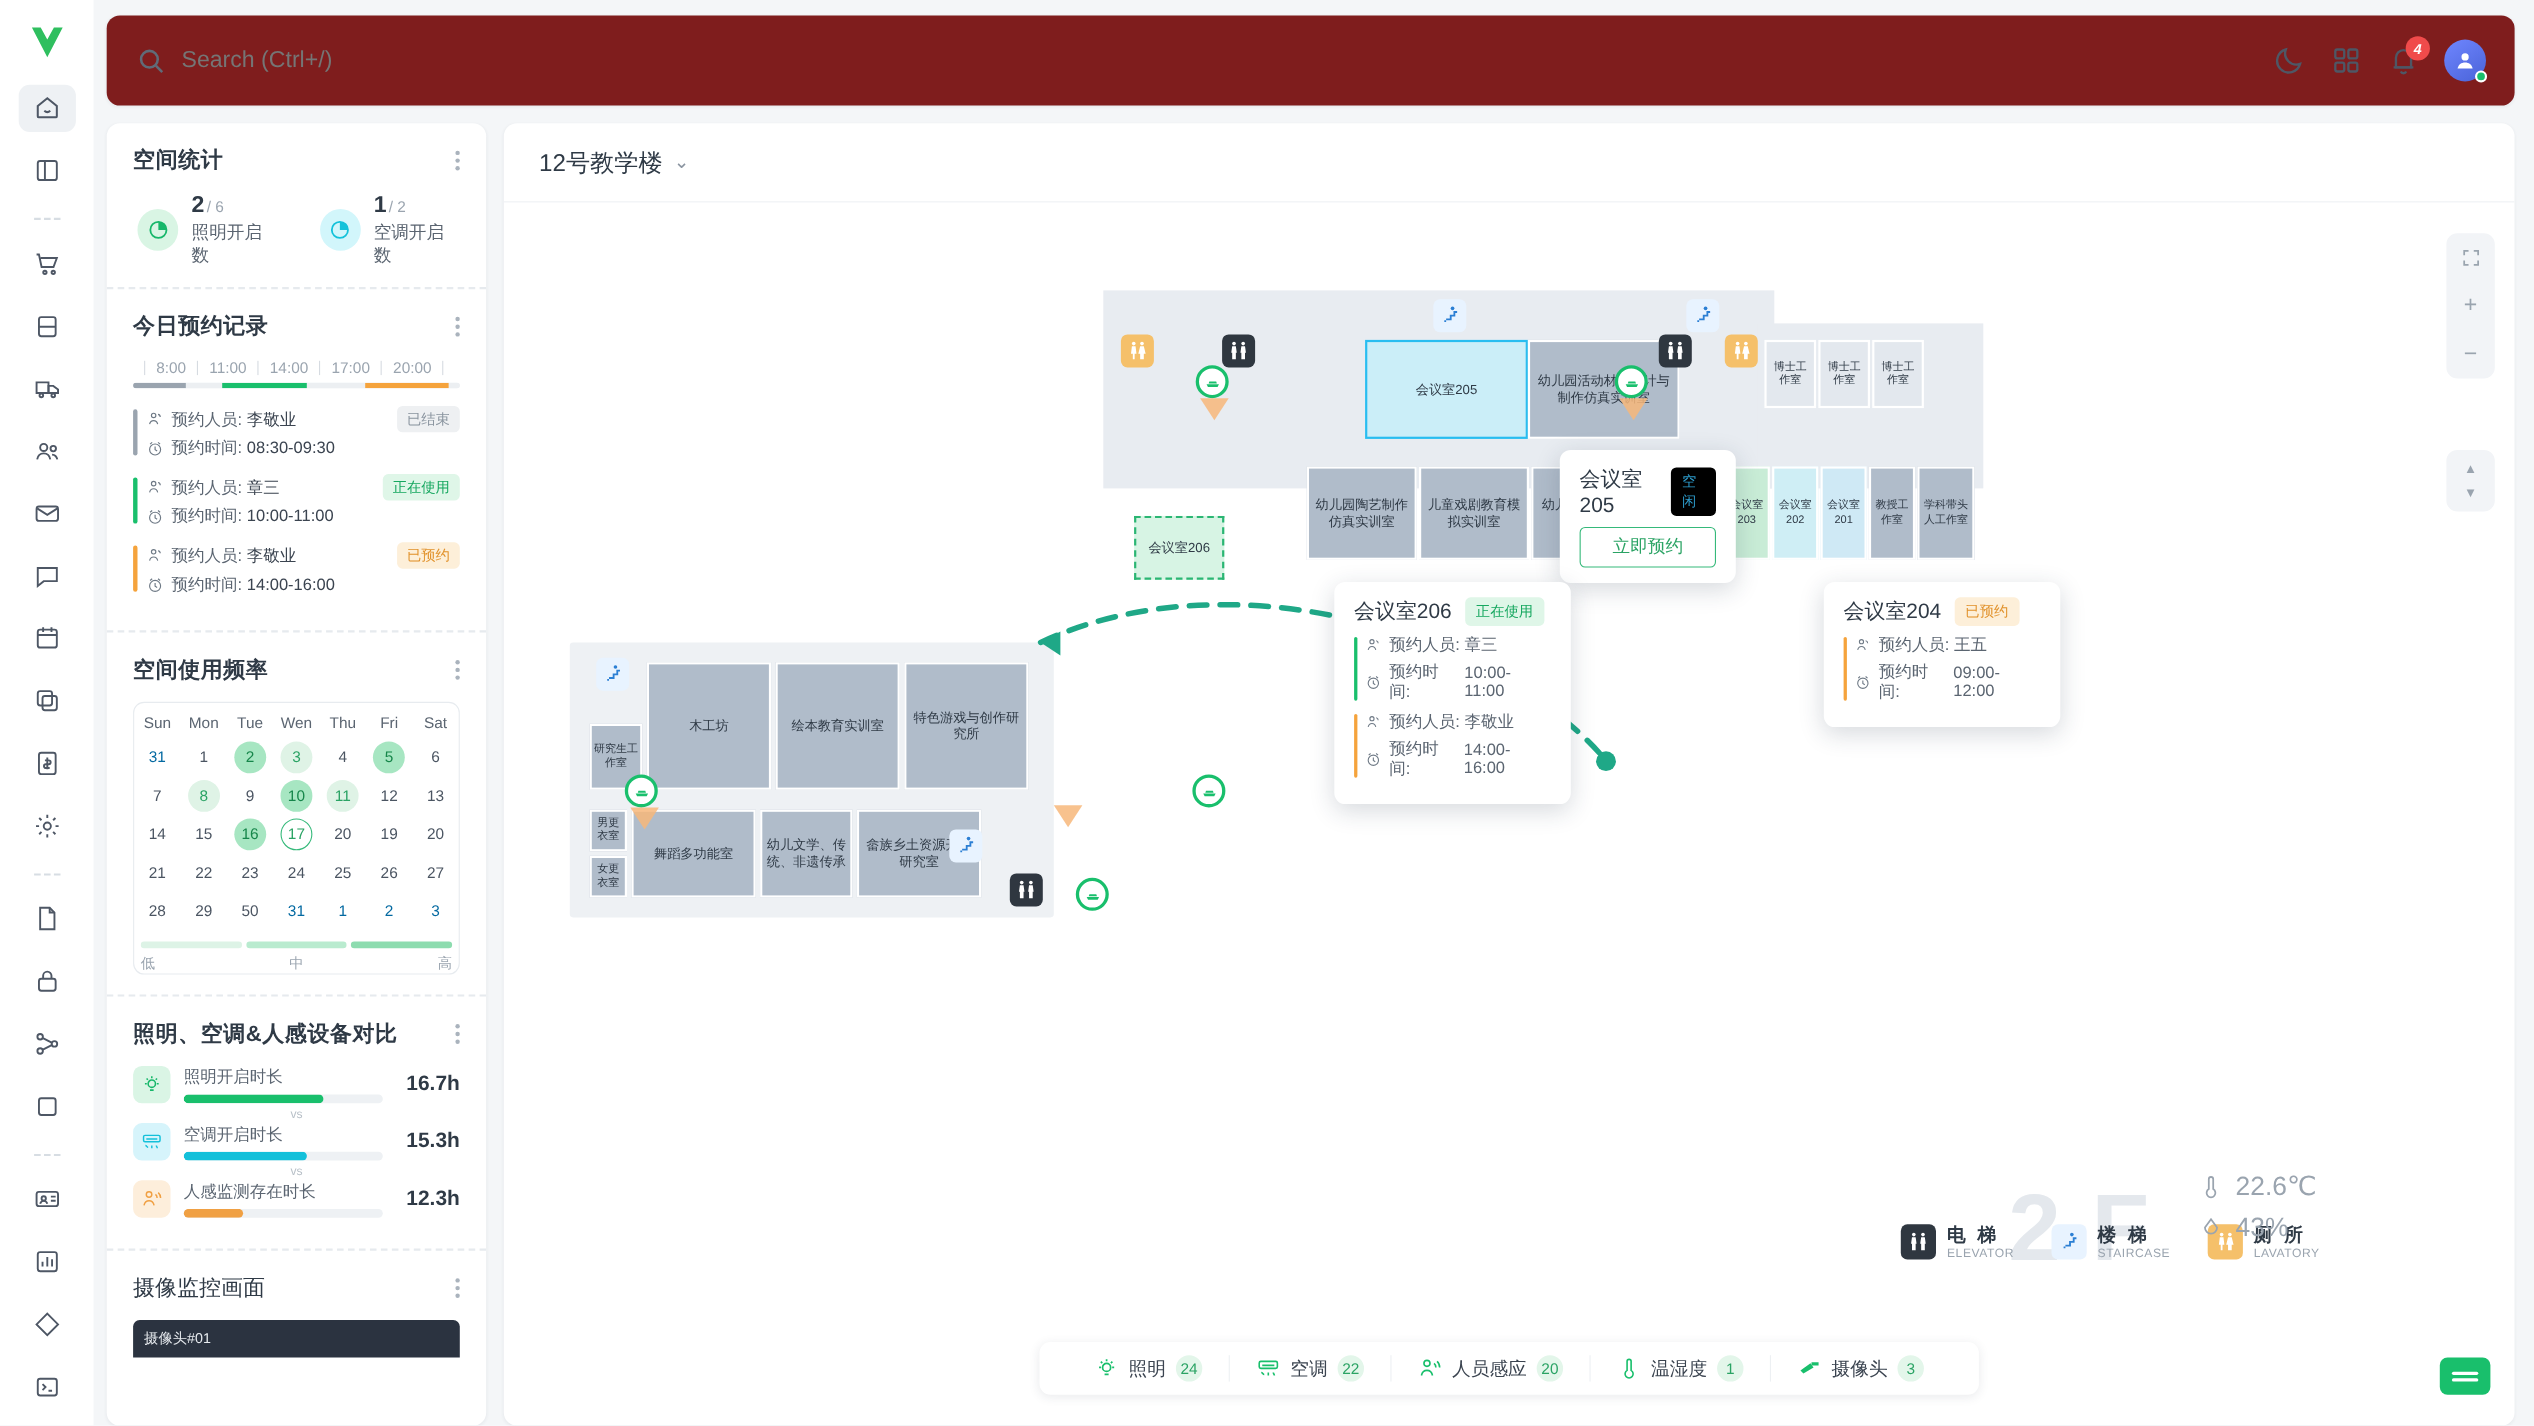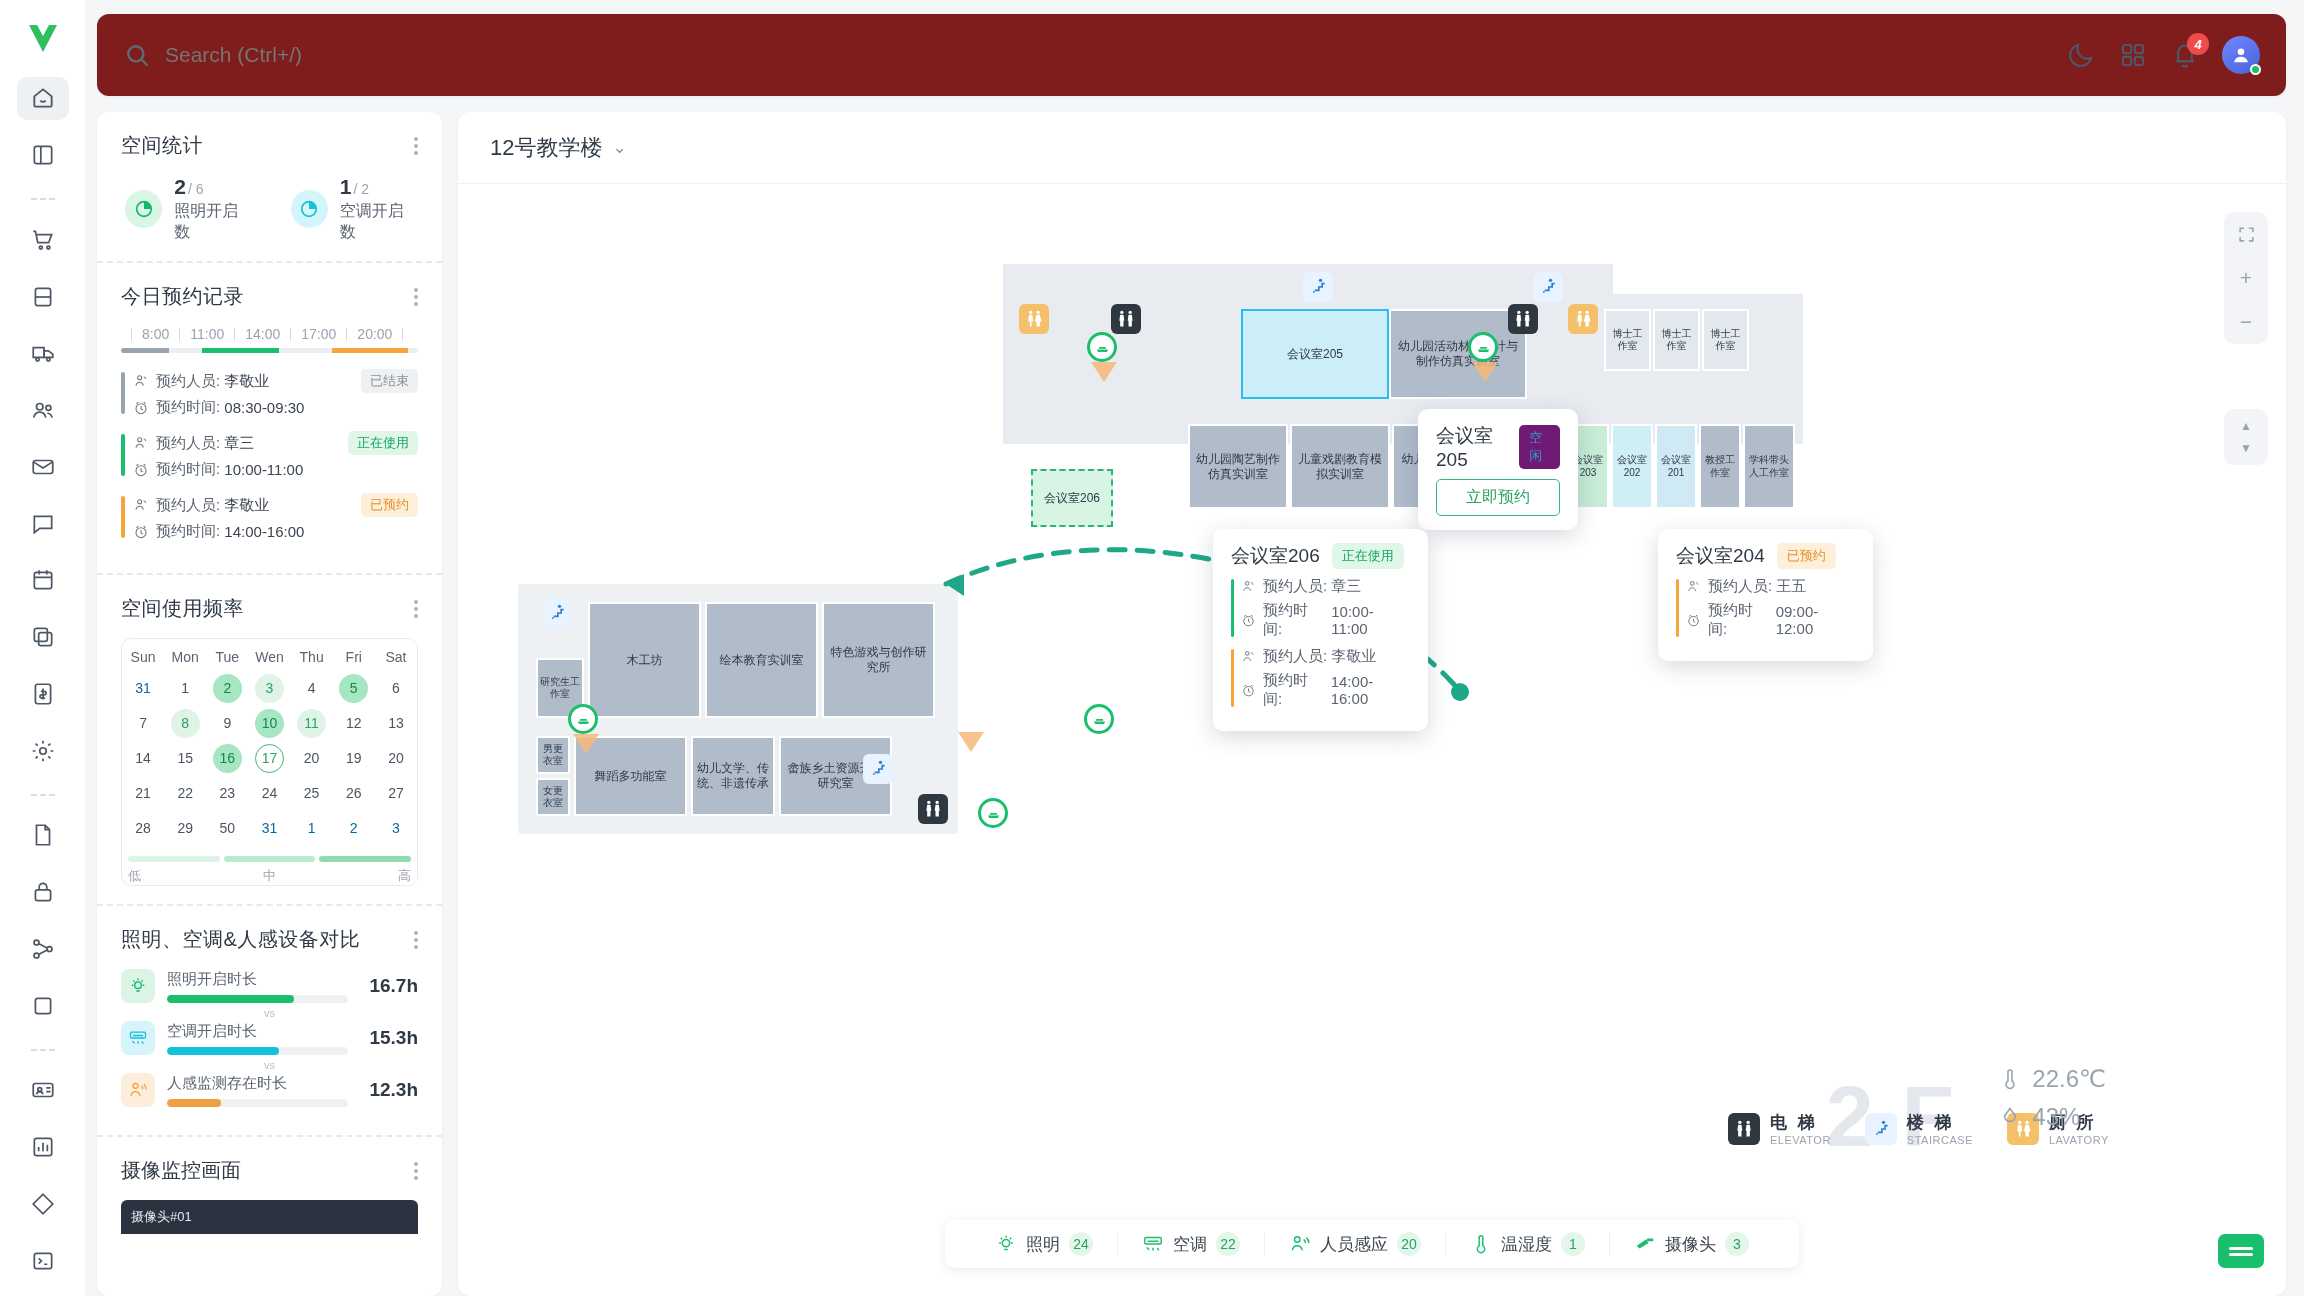--- a/index.html
+++ b/index.html
@@ -65,21 +65,21 @@
 
   
   .leftcol {
     width: 345px; flex: none; background: #fff; border-radius: 12px;
     box-shadow: 0 1px 3px rgba(30,45,60,.06);
     padding: 0 0 0 0; overflow: hidden; position: relative;
   }
   .card { padding: 20px 24px 18px 24px; border-bottom: 2px dashed #e6eaee; }
   .card:last-child { border-bottom: none; }
   .card-head { display:flex; align-items:center; justify-content:space-between; margin-bottom: 16px;}
-  .card-title { font-size: 20px; color: #2f3a46; font-weight: 400; letter-spacing:.5px;}
+  .card-title { font-size: 20px; color: #2f3a46; font-weight: 700; letter-spacing:.5px;}
   .dots { color: #aab3bd; font-size: 20px; letter-spacing:1px; cursor:pointer; line-height:10px;}
   .dots span { display:block; width:4px; height:4px; border-radius:50%; background:#aab3bd; margin:3px 0;}
 
   .stat-row { display: flex; gap: 38px; padding-left: 4px;}
   .stat { display: flex; align-items: center; gap: 12px; }
   .stat-ico { width: 38px; height: 38px; border-radius: 50%; display:flex; align-items:center; justify-content:center;}
   .stat-ico.g { background: #d9f5e4; color: #17b76a; }
   .stat-ico.c { background: #d2f6fb; color: #14c2da; }
   .stat-ico svg { width: 22px; height: 22px; }
   .stat-num { font-size: 21px; font-weight: 700; color: #2f3a46; }
@@ -172,21 +172,21 @@
             display:flex;align-items:center;justify-content:center; }
   .sensor svg{width:15px;height:15px;color:#19bf6c;}
   .cone { position:absolute; width:0;height:0;border-left:13px solid transparent;border-right:13px solid transparent;
           border-top:20px solid #f7b77a; opacity:.85;}
 
   
   .tip { position:absolute; background:#fff; border-radius:10px; box-shadow:0 6px 22px rgba(35,50,70,.18); padding:14px 18px; z-index:40; }
   .tip-head { display:flex; align-items:center; gap:12px; margin-bottom: 8px;}
   .tip-name { font-size:19px; color:#2f3a46; font-weight:500;}
   .tip-badge{ font-size:13px; padding:4px 10px; border-radius:5px; }
-  .tip-badge.free  { background:#701a75; color:#2d9ccc; }
+  .tip-badge.free  { background:#000000; color:#2d9ccc; }
   .tip-badge.using { background:#dff6e8; color:#16a75f; }
   .tip-badge.booked{ background:#fdefd9; color:#e1912a; }
   .tip-btn { display:block; width:100%; text-align:center; border:1px solid #35b97a; color:#2aa364;
              background:#fff; border-radius:5px; padding:7px 0; font-size:16px; cursor:pointer; font-family:inherit;}
   .tip-group { padding-left:10px; position:relative; margin-bottom:8px;}
   .tip-group:before{content:"";position:absolute;left:0;top:2px;bottom:2px;width:3px;border-radius:2px;}
   .tip-group.using:before{background:#19bf6c;}
   .tip-group.booked:before{background:#f5a33c;}
   .tip-line{display:flex;align-items:center;font-size:15px;color:#5b6571;margin-bottom:5px;}
   .tip-line svg{width:15px;height:15px;margin-right:7px;color:#6f7a86;flex:none;}

